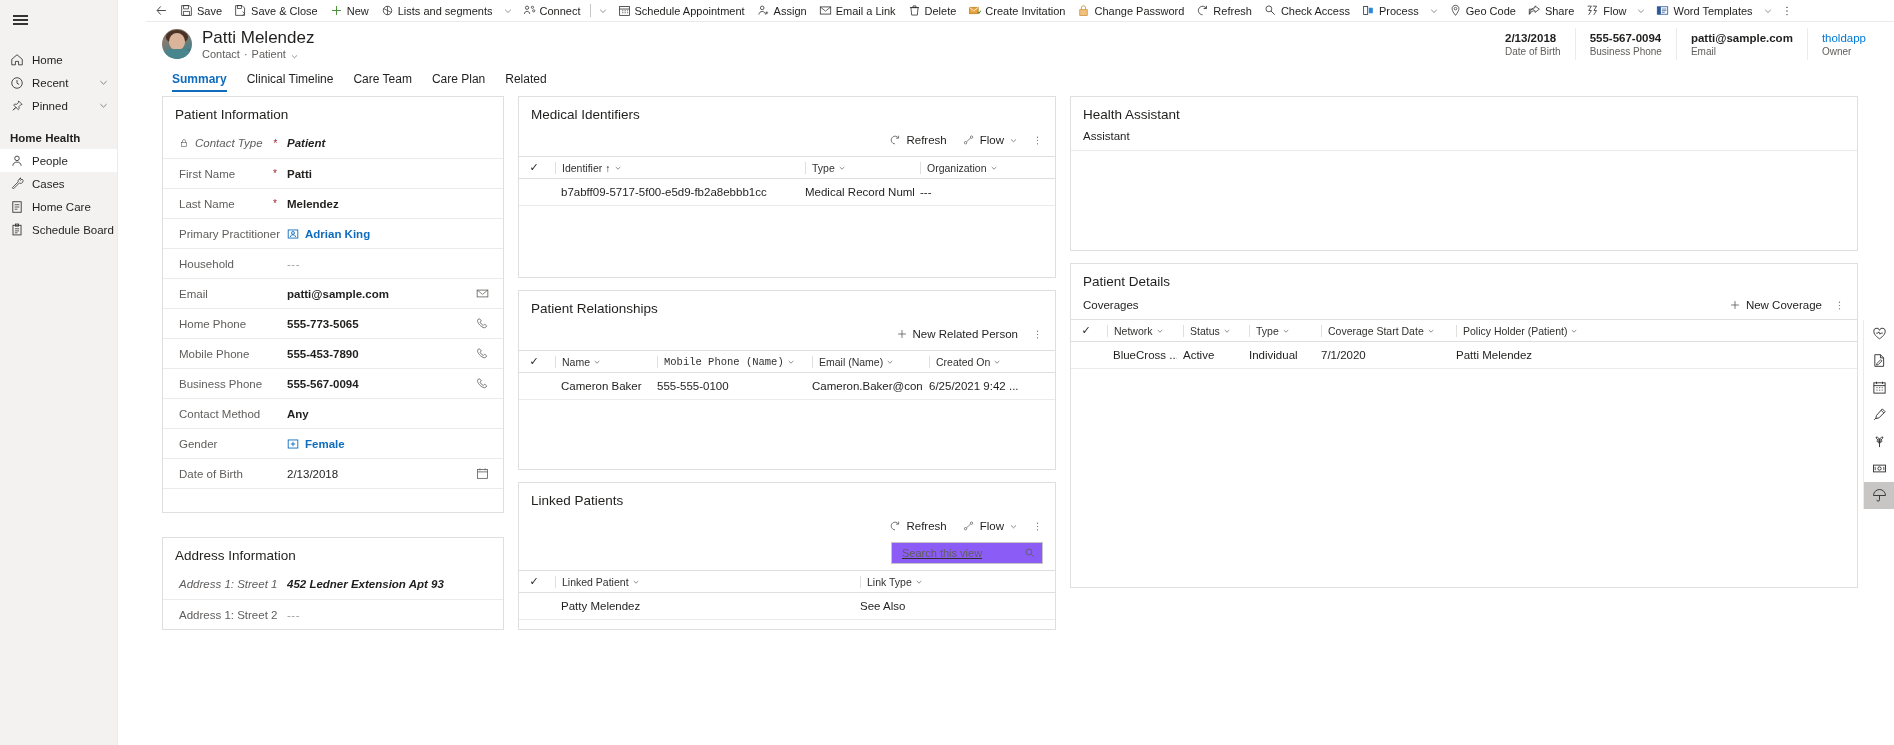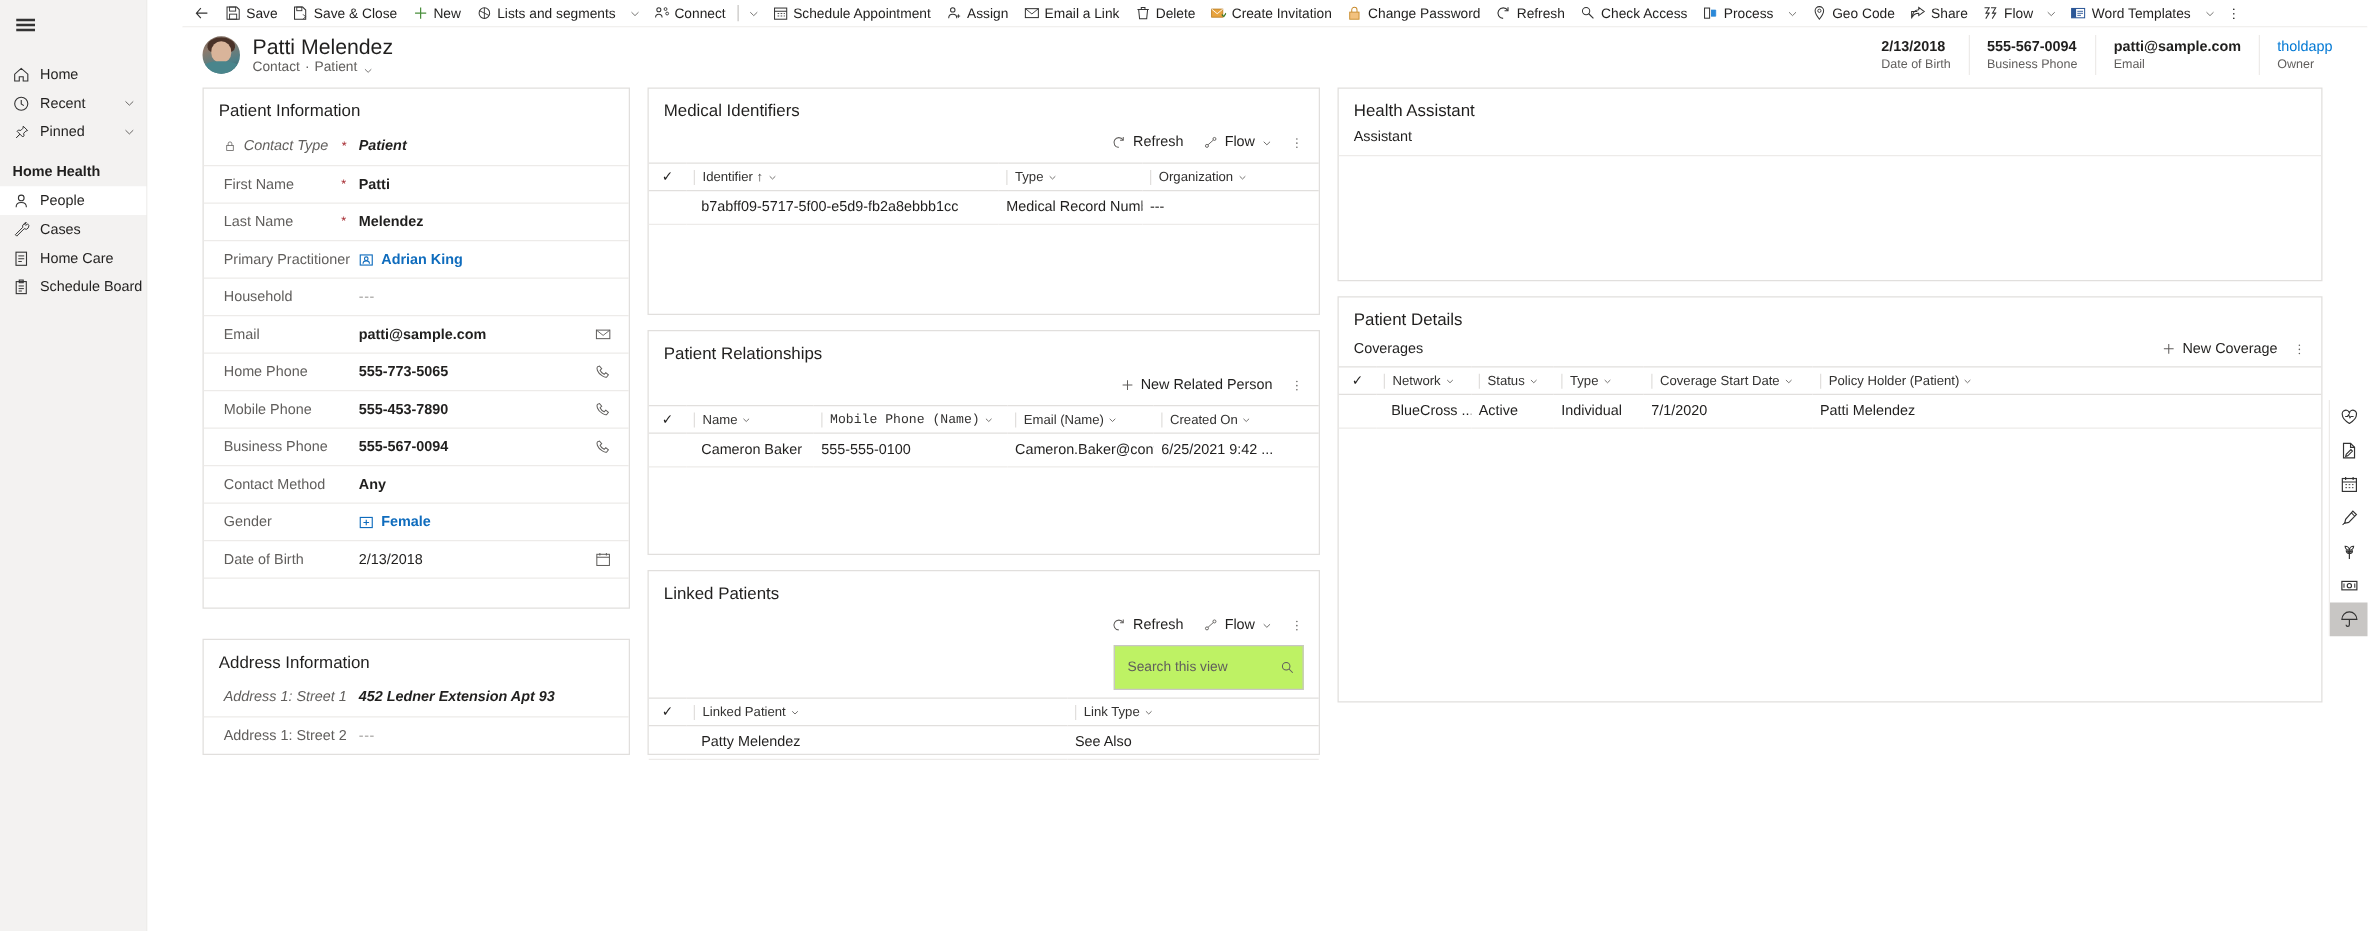--- a/index.html
+++ b/index.html
@@ -120,22 +120,22 @@
   .fvalue.link { color:#0f6cbd; font-weight:600; }
   .ftrail { width:18px; flex:0 0 18px; display:flex; align-items:center; justify-content:center; color:#605e5c; cursor:pointer;}
   .lock-ico { margin-right:2px; }
 
   
   .sg-toolbar { display:flex; align-items:center; justify-content:flex-end; gap: 2px; padding: 2px 8px 6px 8px; }
   .sg-btn { display:inline-flex; align-items:center; gap:5px; font-size:11.5px; color:#201f1e; padding: 3px 7px; cursor:pointer; }
   .sg-kebab { width:20px; height:20px; display:flex;align-items:center;justify-content:center;cursor:pointer; }
   .searchrow { display:flex; justify-content:flex-end; padding: 0 12px 6px 12px; }
   .searchbox {
-    width: 152px; height: 36px; border:1px solid #c8c6c4; display:flex; align-items:center;
-    padding: 0 6px 0 8px; gap:4px; background:#bef264;
+    width: 152px; height: 22px; border:1px solid #c8c6c4; display:flex; align-items:center;
+    padding: 0 6px 0 8px; gap:4px; background:#8b5cf6;text-decoration:underline;
   }
   .searchbox input {
     border:none; outline:none; flex:1; font-size:11px; color:#201f1e; font-family:inherit; background:transparent; min-width:0;
   }
   .searchbox input::placeholder { color:#605e5c; }
 
   table.grid { width:100%; border-collapse: collapse; table-layout: fixed; }
   table.grid thead th {
     font-size: 10.5px; font-weight: 400; color:#323130; text-align:left;
     padding: 4px 6px; border-top: 1px solid #e1dfdd; border-bottom: 1px solid #e1dfdd;
@@ -528,20 +528,27 @@
           <div class="rh-fval">patti@sample.com</div>
           <div class="rh-flbl">Email</div>
         </div>
         <div class="rh-field">
           <div class="rh-fval link">tholdapp</div>
           <div class="rh-flbl">Owner</div>
         </div>
       </div>
     </div>
 
+    <div class="tabs">
+      <div class="tab active">Summary</div>
+      <div class="tab">Clinical Timeline</div>
+      <div class="tab">Care Team</div>
+      <div class="tab">Care Plan</div>
+      <div class="tab">Related</div>
+    </div>
 
     <div class="canvas">
 
       <div class="col col-a">
 
         <div class="card">
           <div class="card-title">Patient Information</div>
 
           <div class="frow first">
             <div class="flabel">

